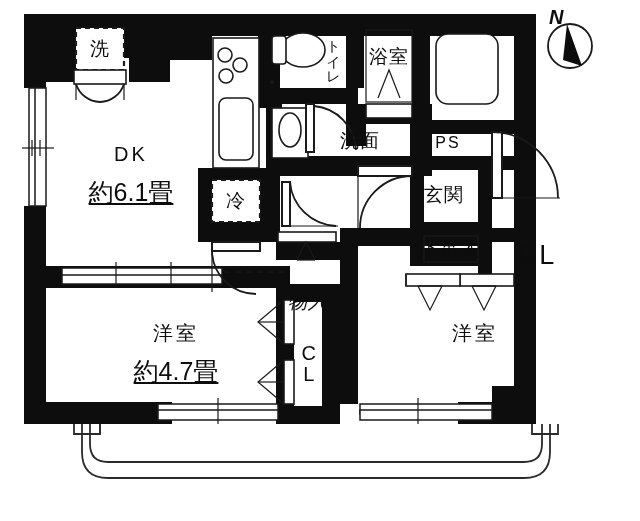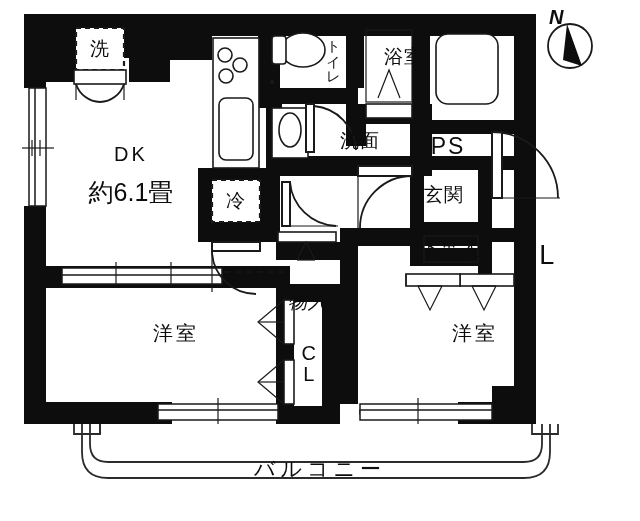--- a/index.html
+++ b/index.html
@@ -37,25 +37,25 @@
   .lbl {
     position: absolute;
     color: #0d0d0d;
     line-height: 1.12;
     white-space: nowrap;
     letter-spacing: 0.5px;
     font-weight: 500;
   }
   .lbl.center { transform: translateX(-50%); text-align: center; }
   .lbl-room-name { font-size: 20px; letter-spacing: 3px; }
-  .lbl-room-area { font-size: 25px; letter-spacing: 0px; }
+  .lbl-room-area { font-size: 25px; letter-spacing: 0px; text-decoration: underline; }
   .lbl-small { font-size: 19px; letter-spacing: 1px; }
   .lbl-tiny { font-size: 19px; letter-spacing: 1px; }
   .lbl-cl { font-size: 27px; letter-spacing: 3px; }
-  .lbl-ps { font-size: 23px; letter-spacing: 2px; }
+  .lbl-ps { font-size: 16px; letter-spacing: 2px; }
   .lbl-balcony { font-size: 21px; letter-spacing: 5px; }
   .lbl-vert {
     font-size: 14px;
     letter-spacing: 0px;
     line-height: 1.0;
     writing-mode: vertical-rl;
     text-orientation: upright;
   }
   .lbl-n { font-size: 20px; font-weight: 700; font-style: italic; }
 </style>
@@ -292,45 +292,45 @@
       <circle class="compass-circle" cx="570" cy="46" r="22"></circle>
       <path class="compass-needle" d="M 567 24 L 582 66 L 563 60 Z"></path>
     </g>
 
   </svg>
 
   <div class="lbl lbl-room-name center" style="left:131px; top:143px;">DK</div>
   <div class="lbl lbl-room-area center" style="left:131px; top:178px;">約6.1畳</div>
 
   <div class="lbl lbl-room-name center" style="left:176px; top:322px;">洋室</div>
+  <div class="lbl lbl-room-area center" style="left:176px; top:357px;">約4.7畳</div>
 
   <div class="lbl lbl-room-name center" style="left:475px; top:322px;">洋室</div>
 
   <div class="lbl lbl-small center" style="left:100px; top:38px;">洗</div>
 
   <div class="lbl lbl-small center" style="left:236px; top:190px;">冷</div>
 
   <div class="lbl lbl-vert" style="left:327px; top:30px;">トイレ</div>
 
-  <div class="lbl lbl-small center" style="left:404px; top:46px;">浴室</div>
+  <div class="lbl lbl-small center" style="left:389px; top:46px;">浴室</div>
 
   <div class="lbl lbl-small center" style="left:340px; top:130px;margin-left:20px;">洗面</div>
 
   <div class="lbl lbl-ps center" style="left:448px; top:134px;">PS</div>
 
   <div class="lbl lbl-small center" style="left:444px; top:184px;">玄関</div>
 
   <div class="lbl lbl-tiny center" style="left:450px; top:238px;">下足入</div>
 
   <div class="lbl lbl-cl center" style="left:537px; top:240px;">CL</div>
 
   <div class="lbl lbl-tiny center" style="left:308px; top:291px;font-style:italic;">物入</div>
 
   <div class="lbl center" style="left:309px; top:343px; font-size:20px; line-height:1.05;">
     <div>C</div>
     <div>L</div>
   </div>
 
-  <div class="lbl lbl-balcony center" style="left:320px; top:457px;">バルコニー</div>
 
   <div class="lbl lbl-n" style="left:549px; top:6px;">N</div>
 
 </div>
 
 </body></html>

